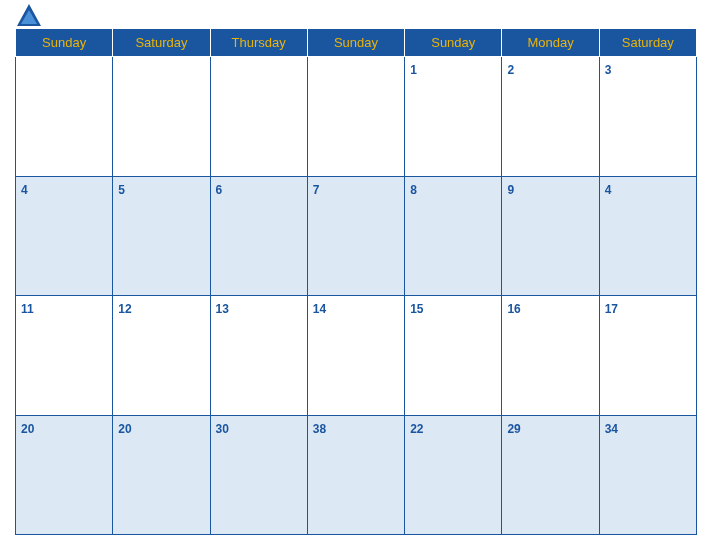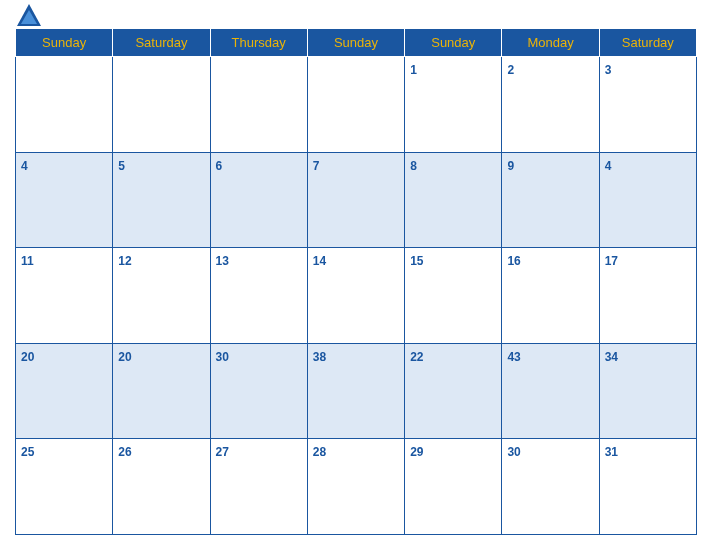--- a/index.html
+++ b/index.html
@@ -170,26 +170,17 @@
         <td><span class="day-number">15</span></td>
         <td><span class="day-number">16</span></td>
         <td><span class="day-number">17</span></td>
       </tr>
       <tr>
         <td><span class="day-number">20</span></td>
         <td><span class="day-number">20</span></td>
         <td><span class="day-number">30</span></td>
         <td><span class="day-number">38</span></td>
         <td><span class="day-number">22</span></td>
-        <td><span class="day-number">43</span></td>
+        <td><span class="day-number">29</span></td>
         <td><span class="day-number">34</span></td>
-      </tr>
-      <tr>
-        <td><span class="day-number">25</span></td>
-        <td><span class="day-number">26</span></td>
-        <td><span class="day-number">27</span></td>
-        <td><span class="day-number">28</span></td>
-        <td><span class="day-number">29</span></td>
-        <td><span class="day-number">30</span></td>
-        <td><span class="day-number">31</span></td>
       </tr>
     </tbody>
 </table>
 
 </body></html>

